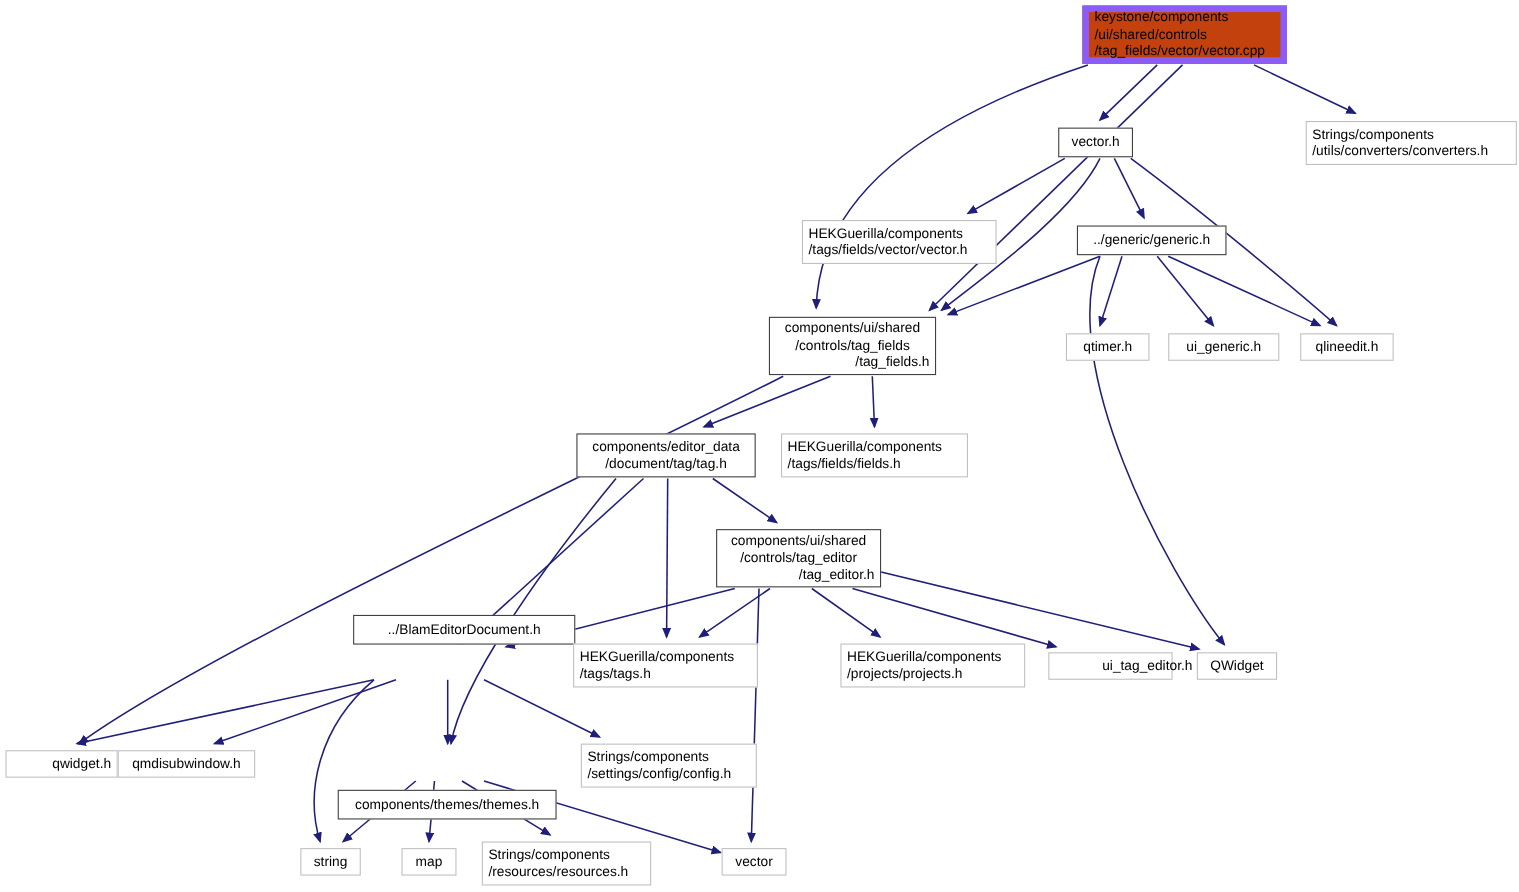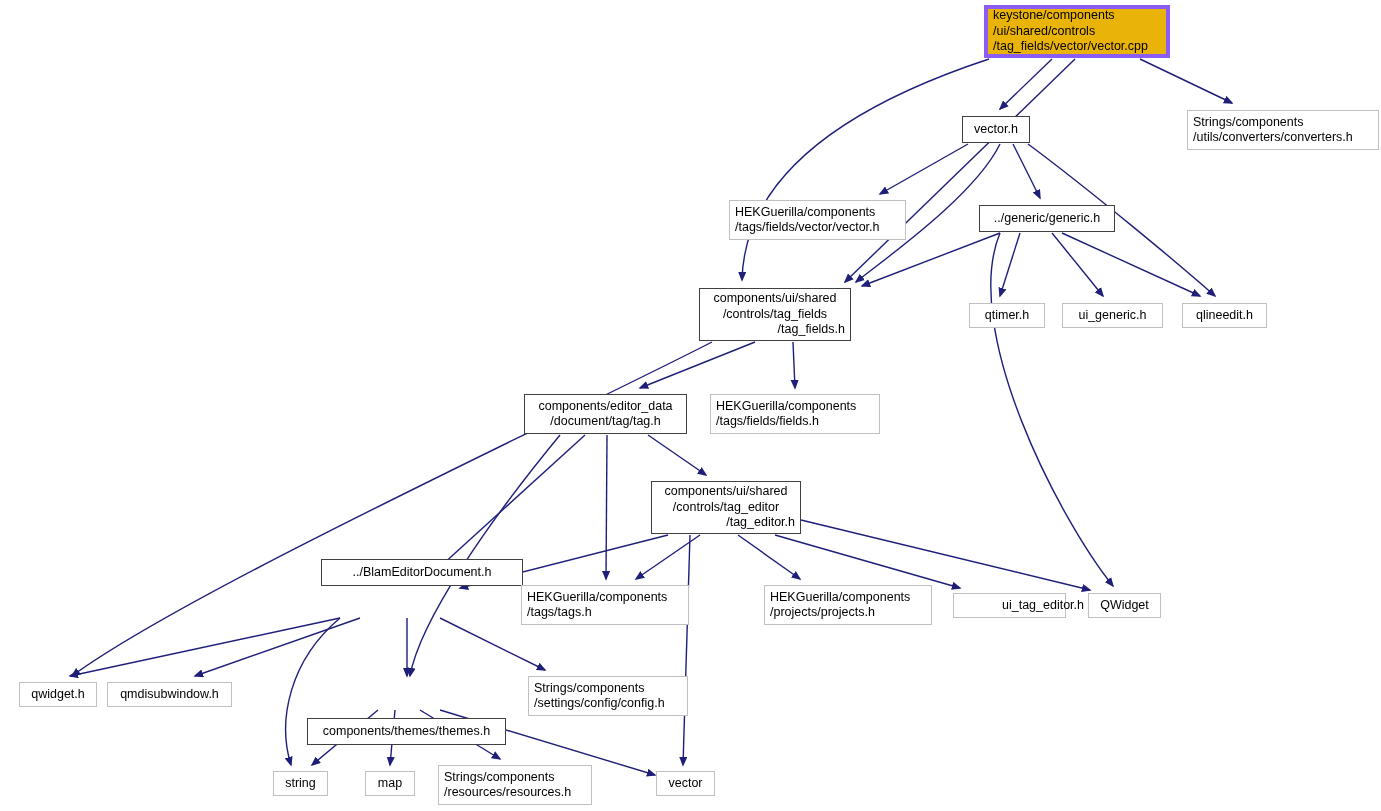--- a/index.html
+++ b/index.html
@@ -34,22 +34,22 @@
     font-size: 12.5px;
     line-height: 15.5px;
     color: #000000;
     padding: 0 5px;
     white-space: nowrap;
   }
   .node.project {
     border: 1px solid #404040;
   }
   .node.root {
-    background: #eab308;
-    border: 4px solid #8b5cf6;
+    background: #c2410c;
+    border: 6px solid #8b5cf6;
   }
   .node .ln {
     display: block;
   }
   .node.al-center .ln { text-align: center; }
   .node.al-left   .ln { text-align: left; }
   .node.al-mixed .ln { text-align: center; }
   .node.al-mixed .ln.last { text-align: right; }
 </style>
 </head>
@@ -157,21 +157,21 @@
       <div class="node external al-left" style="left: 764px; top: 585px; width: 168px; height: 40px;">
         <span class="ln">HEKGuerilla/components</span>
         <span class="ln last">/projects/projects.h</span>
       </div>
       <div class="node external al-center" style="left: 953px; top: 593px; width: 113px; height: 25px; padding-left: 48px;">
         <span class="ln last">ui_tag_editor.h</span>
       </div>
       <div class="node external al-center" style="left: 1088px; top: 593px; width: 73px; height: 25px;">
         <span class="ln last">QWidget</span>
       </div>
-      <div class="node external al-center" style="left: 19px; top: 682px; width: 78px; height: 25px;">
+      <div class="node external al-center" style="left: 5px; top: 682px; width: 102px; height: 25px; align-items: flex-end;">
         <span class="ln last">qwidget.h</span>
       </div>
       <div class="node external al-center" style="left: 107px; top: 682px; width: 125px; height: 25px;">
         <span class="ln last">qmdisubwindow.h</span>
       </div>
       <div class="node project al-center" style="left: 307px; top: 682px; width: 199px; height: 27px; margin-top: 36px;">
         <span class="ln last">components/themes/themes.h</span>
       </div>
       <div class="node external al-left" style="left: 528px; top: 676px; width: 160px; height: 40px;">
         <span class="ln">Strings/components</span>

